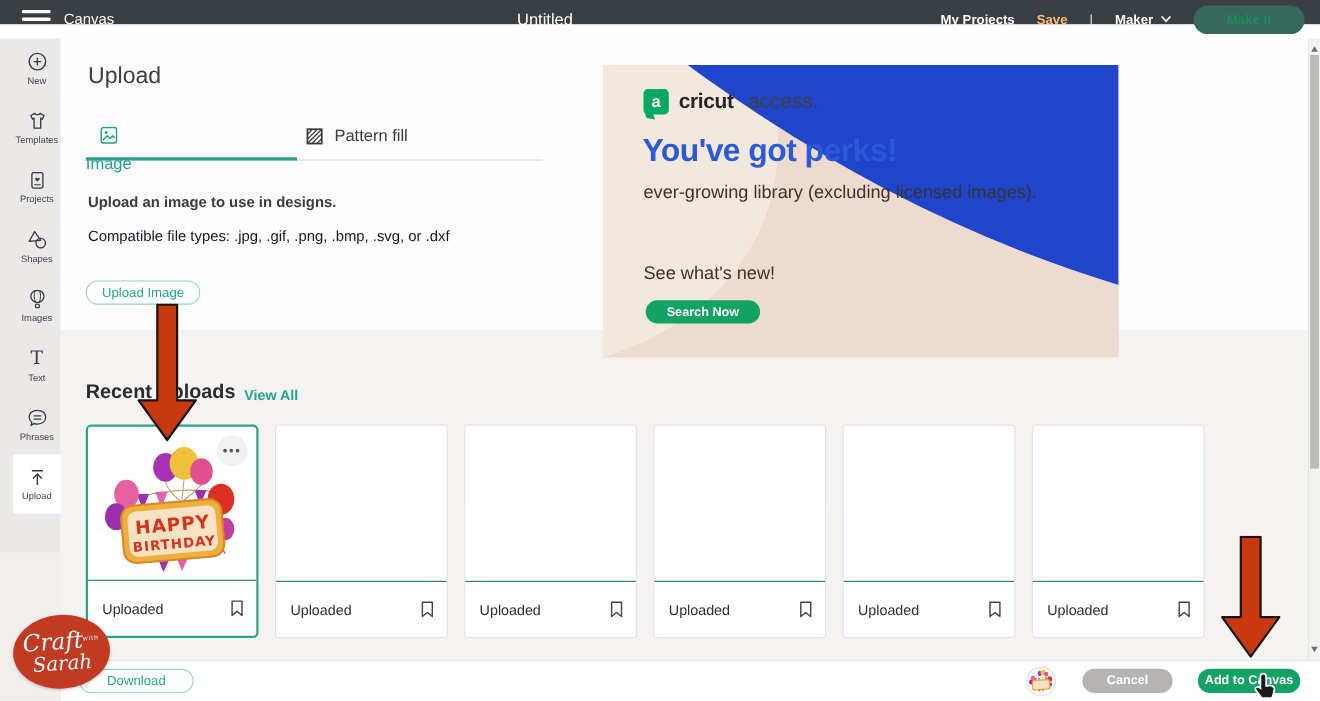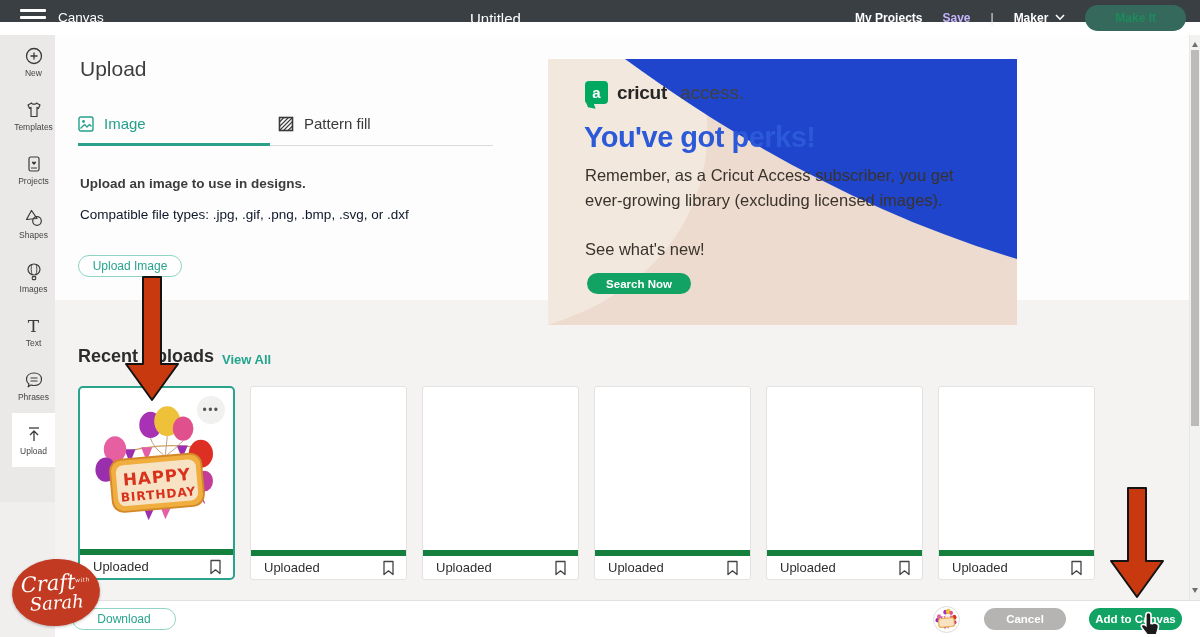--- a/index.html
+++ b/index.html
@@ -7,42 +7,42 @@
   body { position:relative; font-family:"Liberation Sans",sans-serif; background:#fff; overflow:hidden; }
 
   
   .topbar { position:absolute; left:0; top:0; width:1200px; height:22px; background:#3a3f44; color:#fff; z-index:40; }
   .hamburger { position:absolute; left:20px; top:9px; width:26px; height:17px; display:flex; flex-direction:column; justify-content:space-between; cursor:pointer; }
   .hamburger span { display:block; height:3px; background:#fff; border-radius:1px; }
   .tb-canvas { position:absolute; left:58px; top:10px; font-size:13.5px; }
   .tb-title { position:absolute; left:470px; top:10px; font-size:15px; }
   .tb-right { position:absolute; right:14px; top:0; height:35px; display:flex; align-items:center; gap:20px; font-size:12px; }
   .tb-myprojects { color:#fff; font-weight:bold; }
-  .tb-save { color:#c4b5fd; font-weight:bold; }
+  .tb-save { color:#fdba74; font-weight:bold; }
   .tb-pipe { color:#e6e6e6; }
   .tb-maker { display:flex; align-items:center; gap:7px; font-weight:bold; }
   .tb-makeit { background:#34695b; color:#1f8a5c; font-weight:bold; font-size:12px; padding:6px 30px; border-radius:14px; }
 
   
   .sidebar { position:absolute; left:0; top:35px; width:55px; height:602px; background:#eae9e8; z-index:30; }
   .side-item { height:54px; display:flex; flex-direction:column; align-items:center; justify-content:center; gap:2px; cursor:pointer;margin-left:12px; }
   .side-item .lbl { font-size:8.5px; color:#454545; }
   .side-item svg { display:block; }
   .side-item.selected { background:#ffffff; }
   .side-rest { position:absolute; top:467px; bottom:0; left:0; right:0; background:#f0efee; }
   .t-glyph { font-family:"DejaVu Serif",serif; font-size:17px; color:#3a3a3a; line-height:20px; }
 
   
   .main-top-bg { position:absolute; left:55px; top:35px; width:1135px; height:265px; background:#fdfdfd; }
   .main-low-bg { position:absolute; left:55px; top:300px; width:1135px; height:300px; background:#f4f3f1; }
 
   
   .upload-title { position:absolute; left:80px; top:57px; font-size:21px; color:#3e3e3e; font-weight:500; z-index:5; }
   .tab { position:absolute; top:115px; display:flex; align-items:center; gap:10px; font-size:15px; cursor:pointer; z-index:5; }
-  .tab-image { left:78px; color:#23a18c; }
+  .tab-image { left:78px; color:#23a18c;flex-direction:column; }
   .tab-pattern { left:278px; color:#3a3a3a; }
   .tab-underline-active { position:absolute; left:78px; top:143px; width:192px; height:3px; background:#2ba08b; z-index:5; }
   .tab-underline-rest { position:absolute; left:270px; top:145px; width:223px; height:1px; background:#d9d9d9; z-index:5; }
   .upload-desc { position:absolute; left:80px; top:176px; font-size:13.5px; color:#3c3c3c; z-index:5;font-weight:bold; }
   .upload-compat { position:absolute; left:80px; top:207px; font-size:13.5px; color:#0f172a; z-index:5; }
   .upload-btn { position:absolute; left:78px; top:255px; width:104px; height:22px; border:1px solid #8fd4c4; border-radius:12px; color:#27a48e; font-size:12px; display:flex; align-items:center; justify-content:center; background:#fff; cursor:pointer; z-index:5; }
 
   
   .banner { position:absolute; left:548px; top:59px; width:469px; height:266px; background:#ecdbce; overflow:hidden; z-index:5; }
   .banner svg.bg { position:absolute; left:0; top:0; }
@@ -55,21 +55,21 @@
   .banner-body { position:absolute; left:37px; top:104px; font-size:16.5px; color:#3a332c; line-height:25px; }
   .banner-seenew { position:absolute; left:37px; top:181px; font-size:16.5px; color:#3a332c; }
   .search-now { position:absolute; left:39px; top:214px; width:104px; height:21px; border-radius:11px; background:#12a263; color:#fff; font-size:11.5px; font-weight:bold; display:flex; align-items:center; justify-content:center; cursor:pointer; }
 
   
   .recent-title { position:absolute; left:78px; top:346px; font-size:18px; font-weight:600; color:#2c2c2c; z-index:5; }
   .view-all { position:absolute; left:222px; top:352px; font-size:13px; font-weight:700; color:#22a48e; cursor:pointer; z-index:5; }
   .cards { position:absolute; left:78px; top:386px; display:flex; gap:15px; z-index:5; }
   .card { position:relative; width:157px; height:194px; background:#fff; border:1px solid #e3e2e1; border-radius:3px; cursor:pointer; }
   .card.selected { border:2px solid #2aa38d; border-radius:5px; }
-  .card-footer { position:absolute; left:0; right:0; bottom:0; height:29px; border-top:6px solid #15803d; display:flex; align-items:center; justify-content:space-between; padding:0 11px 0 13px; }
+  .card-footer { position:absolute; left:0; right:0; bottom:0; height:51px; border-top:1px solid #15803d; display:flex; align-items:center; justify-content:space-between; padding:0 11px 0 13px; }
   .card-label { font-size:13px; color:#2f2f2f; }
   .dots-btn { position:absolute; top:8px; right:8px; width:28px; height:28px; border-radius:50%; background:#f1f1f0; color:#565656; font-size:12px; letter-spacing:1.5px; display:flex; align-items:center; justify-content:center; cursor:pointer; z-index:6; }
   .hb-wrap { position:absolute; left:7px; top:12px; width:140px; height:132px; }
 
   
   .footer-bar { position:absolute; left:55px; top:600px; width:1145px; height:37px; background:#fff; border-top:1px solid #e2e1df; z-index:20; }
   .download-btn { position:absolute; left:17px; top:7px; width:104px; height:22px; border:1px solid #90d5c5; border-radius:12px; color:#27a48e; font-size:12px; background:#fff; display:flex; align-items:center; justify-content:center; cursor:pointer; }
   .avatar { position:absolute; left:878px; top:5px; width:27px; height:27px; border-radius:50%; border:1px solid #ddd; overflow:hidden; background:#fff; }
   .cancel-btn { position:absolute; left:929px; top:7px; width:82px; height:22px; border-radius:12px; background:#b5b4b3; color:#fff; font-size:11.5px; font-weight:bold; display:flex; align-items:center; justify-content:center; cursor:pointer; }
   .add-btn { position:absolute; left:1034px; top:7px; width:93px; height:22px; border-radius:12px; background:#12a263; color:#fff; font-size:11.5px; font-weight:bold; display:flex; align-items:center; justify-content:center; cursor:pointer; }
@@ -204,21 +204,20 @@
     <path d="M77,0 L469,0 L469,200 C330,158 200,90 77,0 Z" fill="#1e45cc"></path>
     <path d="M77,0 Q260,150 469,200 L469,266 L420,266 Q300,120 77,0 Z" fill="#1e45cc" opacity="0"></path>
   </svg>
   <div class="banner-logo">
     <span class="logo-badge">a</span>
     <span class="brand-bold">cricut</span>
     <span class="brand-light">access.</span>
   </div>
   <div class="banner-heading">You've got perks!</div>
   <div class="banner-body">
-    <div>Remember, as a Cricut Access subscriber, you get</div>
     <div>ever-growing library (excluding licensed images).</div>
   </div>
   <div class="banner-seenew">See what's new!</div>
   <div class="search-now">Search Now</div>
 </div>
 
 <div class="recent-title">Recent Uploads</div>
 <div class="view-all">View All</div>
 
 <div class="cards">

